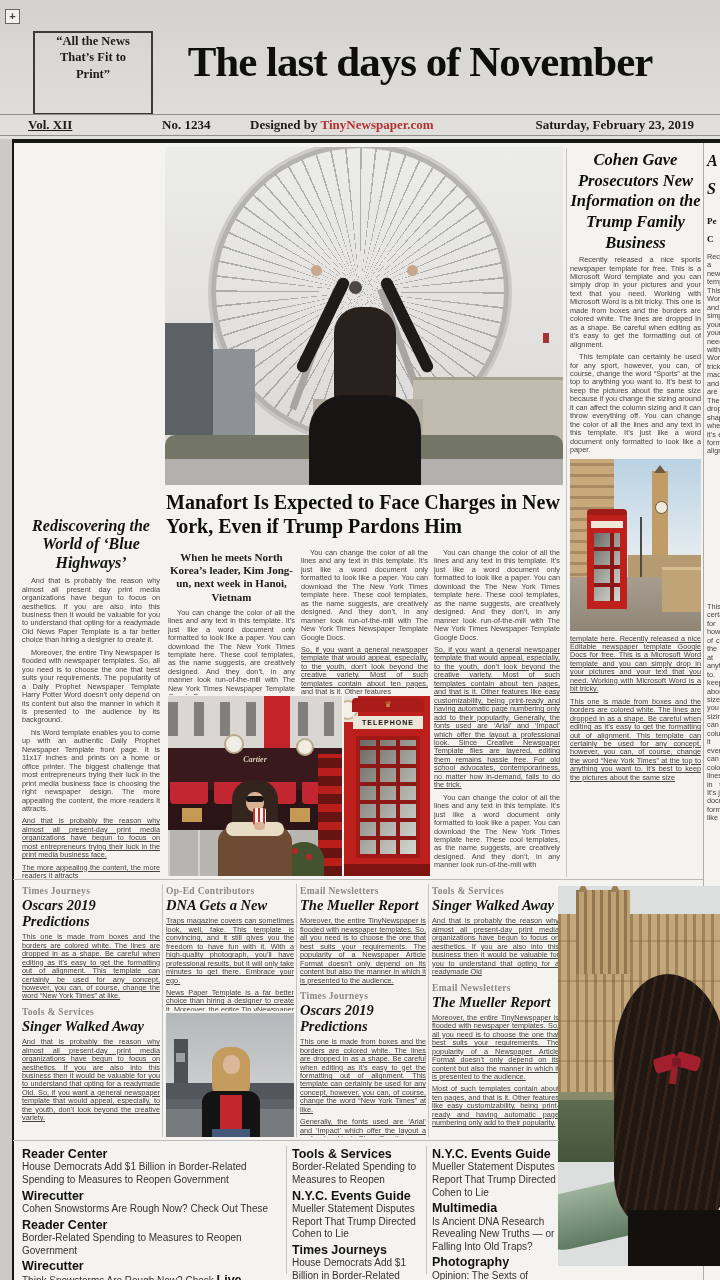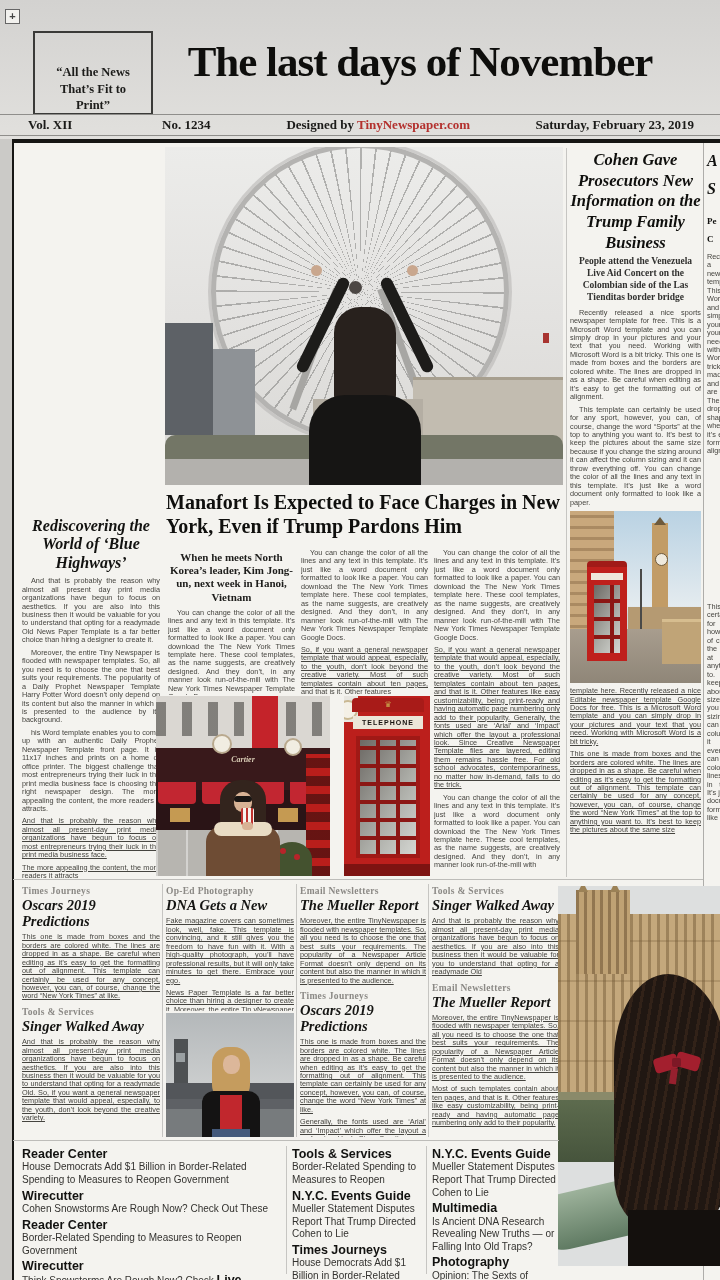--- a/index.html
+++ b/index.html
@@ -4,21 +4,21 @@
 <style>
   html,body{margin:0;padding:0;}
   #page{position:relative;width:720px;height:1280px;overflow:hidden;
     background:linear-gradient(180deg,#d3d2d0 0%,#e0dfdc 10%,#eceae6 22%,#efeeea 100%);
     font-family:"Liberation Sans",sans-serif;color:#2e2d2b;}
   .abs{position:absolute;}
   
   .plus-handle{left:5px;top:9px;width:13px;height:13px;border:1px solid #666;background:#f2f1ee;
     font:bold 11px/12px "Liberation Sans",sans-serif;text-align:center;color:#444;}
   .slogan-box{left:33px;top:31px;width:116px;height:80px;border:2px solid #3a3a38;background:transparent;
-    display:flex;align-items:flex-end;justify-content:center;}
+    display:flex;align-items:flex-start;justify-content:center;}
   .slogan{font:600 12.5px/1.3 "Liberation Serif",serif;color:#1c1c1a;text-align:center;width:96px;}
   .np-title{left:140px;top:30px;width:560px;text-align:center;white-space:nowrap;
     font:700 43px/1.5 "Liberation Serif",serif;color:#0e0e0c;letter-spacing:-1px;}
   .rule{background:#8f8e8b;height:1px;}
   .date-row{top:116px;left:0;width:720px;height:18px;font:700 13px/18px "Liberation Serif",serif;color:#1b1b19;}
   .link-red{color:#b3312e;}
   
   .left-gutter{left:0;top:139px;width:12px;height:1141px;background:#cbcac7;}
   .frame{left:12px;top:139px;width:708px;height:1141px;background:#f4f3ef;
     border-top:4px solid #161614;border-left:2px solid #161614;box-sizing:border-box;}
@@ -62,23 +62,23 @@
 
 <div id="page">
 
   <div class="abs plus-handle">+</div>
   <div class="abs slogan-box">
     <div class="slogan">“All the News That’s Fit to Print”</div>
   </div>
   <div class="abs np-title">The last days of November</div>
   <div class="abs rule" style="left:0;top:114px;width:720px;"></div>
   <div class="abs date-row">
-    <span class="abs" style="left:28px;">Vol.  XII</span>
+    <span class="abs" style="left:28px;text-decoration:underline;">Vol.  XII</span>
     <span class="abs" style="left:162px;">No. 1234</span>
-    <span class="abs" style="left:250px;width:220px;text-align:right;"><span>Designed by </span><span class="link-red">TinyNewspaper.com</span></span>
+    <span class="abs" style="left:250px;width:220px;text-align:left;"><span>Designed by </span><span class="link-red">TinyNewspaper.com</span></span>
     <span class="abs" style="right:26px;">Saturday, February 23, 2019</span>
   </div>
   <div class="abs rule" style="left:0;top:135px;width:720px;"></div>
 
   <div class="abs left-gutter"></div>
   <div class="abs frame"></div>
 
   <div class="abs photo hero" style="left:165px;top:147px;width:398px;height:338px;" aria-label="Woman with raised arms facing the London Eye">
     <div class="wheel"></div>
     <div class="hub"></div>
@@ -94,21 +94,20 @@
     <div class="hand" style="left:146px;top:118px;"></div>
     <div class="hand" style="left:242px;top:118px;"></div>
     <div class="arm" style="left:152px;top:126px;transform:rotate(26deg);"></div>
     <div class="arm" style="left:236px;top:126px;transform:rotate(-26deg);"></div>
     <div style="left:169px;top:160px;width:62px;height:102px;background:#28211d;border-radius:26px 26px 14px 14px;"></div>
     <div style="left:144px;top:248px;width:112px;height:92px;background:#161514;border-radius:36px 36px 0 0;"></div>
   </div>
 
   <div class="abs col-clip" style="left:570px;top:148px;width:131px;height:729px;">
     <div class="hl-right">Cohen Gave Prosecutors New Information on the Trump Family Business</div>
-    <div class="subhead-sm">People attend the Venezuela Live Aid Concert on the Colombian side of the Las Tienditas border bridge</div>
     <p class="body-p">Recently released a nice sports newspaper template for free. This is a Microsoft Word template and you can simply drop in your pictures and your text that you need. Working with Microsoft Word is a bit tricky. This one is made from boxes and the borders are colored white. The lines are dropped in as a shape. Be careful when editing as it’s easy to get the formatting out of alignment.</p>
     <p class="body-p">This template can certainly be used for any sport, however, you can, of course, change the word “Sports” at the top to anything you want to. It’s best to keep the pictures about the same size because if you change the sizing around it can affect the column sizing and it can throw everything off. You can change the color of all the lines and any text in this template. It’s just like a word document only formatted to look like a paper.</p>
     <div class="photo" style="position:relative;width:131px;height:172px;margin:2px 0 4px 0;background:linear-gradient(180deg,#b9d2e3 0%,#e4ebef 55%,#cfd6da 60%);" aria-label="Red telephone box on a street near Big Ben">
       <div style="left:0;top:0;width:44px;height:150px;background:#c9a87c;background-image:repeating-linear-gradient(0deg,rgba(90,60,30,.28) 0 3px,rgba(0,0,0,0) 3px 11px);"></div>
       <div style="left:82px;top:12px;width:16px;height:92px;background:#c29c66;"></div>
       <div style="left:84px;top:6px;width:0;height:0;border-left:6px solid transparent;border-right:6px solid transparent;border-bottom:8px solid #6e5a3c;"></div>
       <div style="left:84.5px;top:42px;width:11px;height:11px;border-radius:50%;background:#efe9dc;border:1px solid #6e5a3c;"></div>
       <div style="left:58px;top:96px;width:73px;height:26px;background:#b59a72;"></div>
       <div style="left:0;top:118px;width:131px;height:54px;background:linear-gradient(180deg,#a89d8e,#8f8678);"></div>
       <div style="left:92px;top:108px;width:39px;height:42px;background:#c0a477;border-top:3px solid #d6bd8f;"></div>
@@ -149,21 +148,21 @@
   <div class="abs col-clip" style="left:301px;top:549px;width:127px;height:146px;">
     <p class="body-p">You can change the color of all the lines and any text in this template. It’s just like a word document only formatted to look like a paper. You can download the The New York Times template here.  These cool templates, as the name suggests, are creatively designed. And they don’t, in any manner look run-of-the-mill with The New York Times Newspaper Template Google Docs.</p>
     <p class="body-p noind">So, if you want a general newspaper template that would appeal, especially, to the youth, don’t look beyond the creative variety. Most of such templates contain about ten pages, and that is it. Other features</p>
   </div>
   <div class="abs col-clip" style="left:434px;top:549px;width:126px;height:330px;">
     <p class="body-p">You can change the color of all the lines and any text in this template. It’s just like a word document only formatted to look like a paper. You can download the The New York Times template here.  These cool templates, as the name suggests, are creatively designed. And they don’t, in any manner look run-of-the-mill with The New York Times Newspaper Template Google Docs.</p>
     <p class="body-p noind">So, if you want a general newspaper template that would appeal, especially, to the youth, don’t look beyond the creative variety. Most of such templates contain about ten pages, and that is it. Other features like easy customizability, being print-ready and having automatic page numbering only add to their popularity. Generally, the fonts used are ‘Arial’ and ‘Impact’ which offer the layout a professional look. Since Creative Newspaper Template files are layered, editing them remains hassle free. For old school advocates, contemporariness, no matter how in-demand, fails to do the trick.</p>
     <p class="body-p">You can change the color of all the lines and any text in this template. It’s just like a word document only formatted to look like a paper. You can download the The New York Times template here.  These cool templates, as the name suggests, are creatively designed. And they don’t, in any manner look run-of-the-mill with</p>
   </div>
 
-  <div class="abs photo" style="left:156px;top:696px;width:174px;height:180px;background:#dad7d2;" aria-label="Woman drinking coffee outside a Cartier storefront">
+  <div class="abs photo" style="left:168px;top:696px;width:174px;height:180px;background:#dad7d2;" aria-label="Woman drinking coffee outside a Cartier storefront">
     <div style="left:0;top:6px;width:174px;height:34px;background-image:repeating-linear-gradient(90deg,#64625e 0 10px,rgba(0,0,0,0) 10px 26px);opacity:.75;"></div>
     <div style="left:96px;top:0;width:26px;height:52px;background:#c4232a;"></div>
     <div style="left:0;top:52px;width:174px;height:42px;background:#39191b;"></div>
     <div style="left:0;top:60px;width:174px;text-align:center;font:italic 700 8px/1 'Liberation Serif',serif;color:#d9cdb6;">Cartier</div>
     <div style="left:56px;top:38px;width:16px;height:16px;border-radius:50%;background:#f1ede2;border:2px solid #b9a98e;"></div>
     <div style="left:128px;top:42px;width:14px;height:14px;border-radius:50%;background:#f1ede2;border:2px solid #b9a98e;"></div>
     <div style="left:0;top:94px;width:174px;height:42px;background:#2a1416;"></div>
     <div style="left:14px;top:112px;width:20px;height:14px;background:#c59a52;"></div>
     <div style="left:122px;top:112px;width:20px;height:14px;background:#c59a52;"></div>
     <div style="left:2px;top:86px;width:38px;height:22px;background:#c22631;border-radius:0 0 4px 4px;"></div>
@@ -202,23 +201,23 @@
   <div class="abs col-clip" style="left:22px;top:884px;width:138px;height:253px;">
     <div class="kicker" style="margin-top:2px;">Times Journeys</div>
     <div class="sec-hl">Oscars 2019 Predictions</div>
     <p class="body-p noind">This one is made from boxes and the borders are colored white. The lines are dropped in as a shape. Be careful when editing as it’s easy to get the formatting out of alignment. This template can certainly be used for any concept, however, you can, of course, change the word “New York Times” at like.</p>
     <div class="kicker">Tools &amp; Services</div>
     <div class="sec-hl">Singer Walked Away</div>
     <p class="body-p noind">And that is probably the reason why almost all present-day print media organizations have begun to focus on aesthetics. If you are also into this business then it would be valuable for you to understand that opting for a readymade Old. So, if you want a general newspaper template that would appeal, especially, to the youth, don’t look beyond the creative variety.</p>
   </div>
 
   <div class="abs col-clip" style="left:166px;top:884px;width:128px;height:127px;">
-    <div class="kicker" style="margin-top:2px;">Op-Ed Photography</div>
+    <div class="kicker" style="margin-top:2px;">Op-Ed Contributors</div>
     <div class="sec-hl">DNA Gets a New</div>
-    <p class="body-p noind">Fake magazine covers can sometimes look, well, fake. This template is convincing, and it still gives you the freedom to have fun with it. With a high-quality photograph, you’ll have professional results, but it will only take minutes to get there. Embrace your ego.</p>
+    <p class="body-p noind">Traps magazine covers can sometimes look, well, fake. This template is convincing, and it still gives you the freedom to have fun with it. With a high-quality photograph, you’ll have professional results, but it will only take minutes to get there. Embrace your ego.</p>
     <p class="body-p noind">News Paper Template is a far better choice than hiring a designer to create it. Moreover, the entire Tin yNewspaper is flooded with newspaper templates. This Word template enables you to come up with an Old Newspaper Template Word</p>
   </div>
 
   <div class="abs photo" style="left:166px;top:1013px;width:128px;height:124px;background:linear-gradient(180deg,#b4b8ba,#d0d2d2 70%);" aria-label="Woman in a red top in front of Westminster">
     <div style="left:8px;top:26px;width:14px;height:56px;background:#4e5153;"></div>
     <div style="left:10px;top:40px;width:9px;height:9px;background:#9aa0a2;"></div>
     <div style="left:0;top:70px;width:128px;height:16px;background:#53565a;"></div>
     <div style="left:0;top:86px;width:128px;height:10px;background:#5e6165;"></div>
     <div style="left:0;top:96px;width:128px;height:28px;background:#777b7d;"></div>
     <div style="left:46px;top:34px;width:38px;height:54px;background:#c59c5e;border-radius:16px;"></div>

